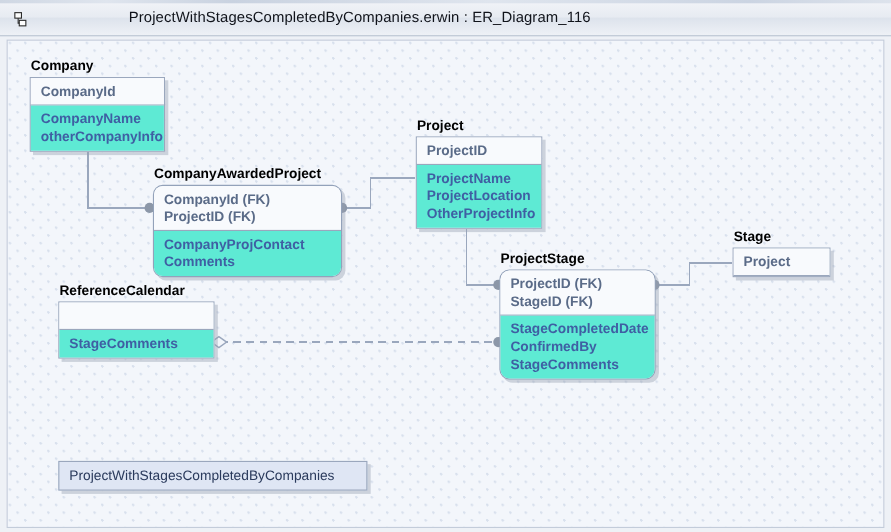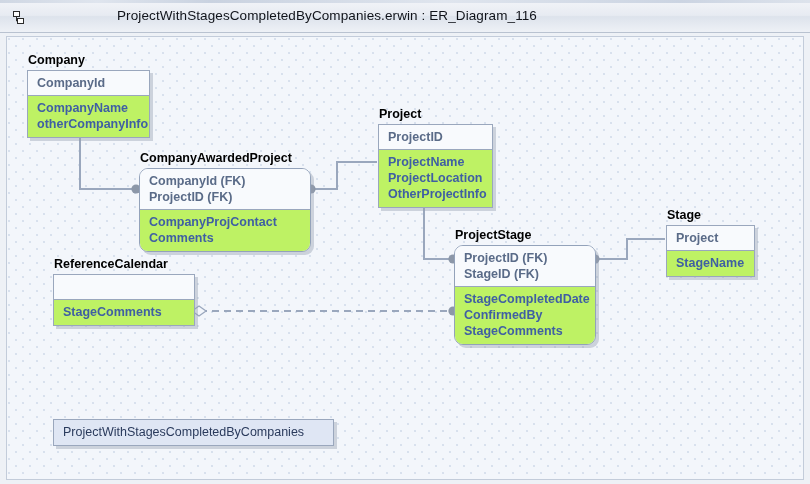--- a/index.html
+++ b/index.html
@@ -110,21 +110,21 @@
   }
   .entity-box.rounded .pk-section {
     border-top-left-radius: 8px;
     border-top-right-radius: 8px;
   }
   .section-divider {
     height: 1px;
     background: #9aa7bd;
   }
   .attr-section {
-    background: #bef264;
+    background: #5eead4;
     box-sizing: border-box;
     padding: 4px 20px 5px 9px;
   }
   .entity-box.rounded .attr-section {
     border-bottom-left-radius: 8px;
     border-bottom-right-radius: 8px;
   }
   .field {
     font-size: 12.5px;
     line-height: 16px;
@@ -256,23 +256,20 @@
       </div>
     </div>
 
     <div class="entity" style="left:659px; top:188px; width:89px;">
       <div class="entity-name">Stage</div>
       <div class="entity-box">
         <div class="pk-section">
           <div class="field">Project</div>
         </div>
         <div class="section-divider"></div>
-        <div class="attr-section">
-          <div class="field">StageName</div>
-        </div>
       </div>
     </div>
 
     <div class="entity" style="left:46px; top:237px; width:142px;">
       <div class="entity-name">ReferenceCalendar</div>
       <div class="entity-box">
         <div class="pk-section">
           <div class="field empty">&nbsp;</div>
         </div>
         <div class="section-divider"></div>

